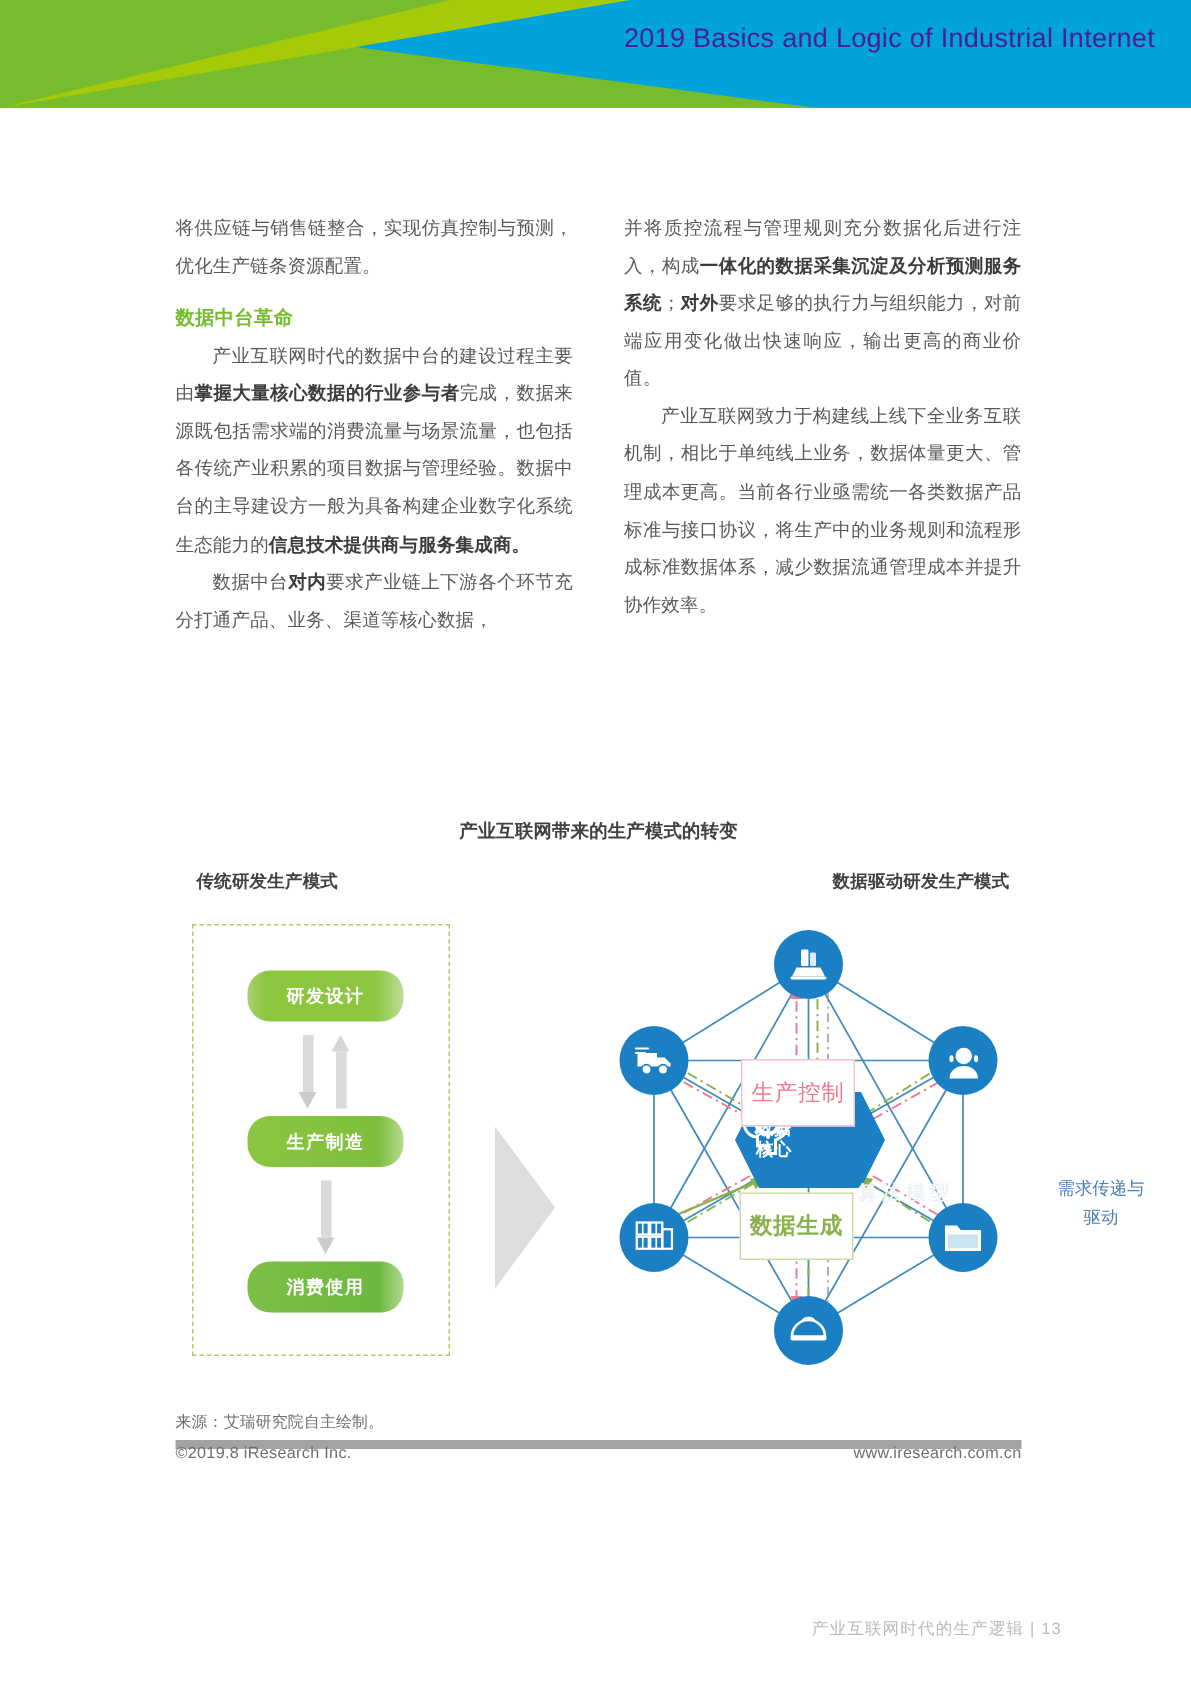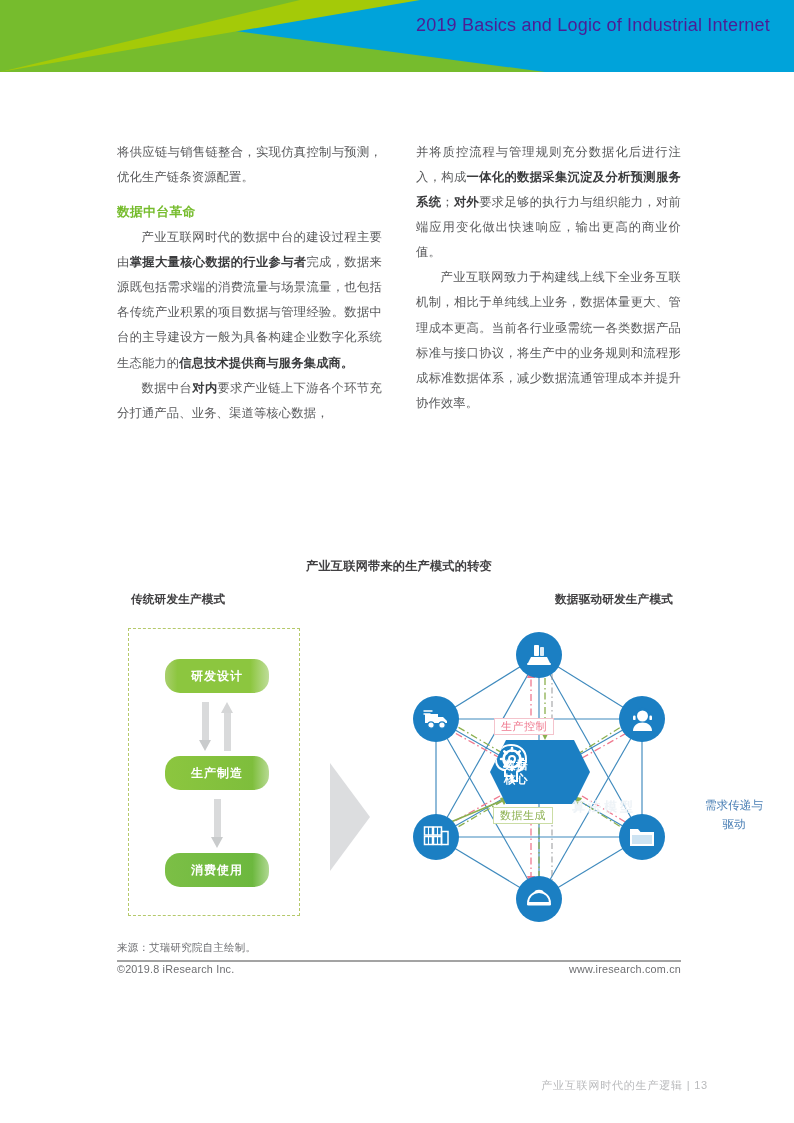--- a/index.html
+++ b/index.html
@@ -94,21 +94,21 @@
     margin: 14px 0 4px 0;
     font-size: 12.8px;
     font-weight: bold;
     color: #76bc2d;
     letter-spacing: 0.3px;
   }
 
   
   .figure {
     position: absolute;
-    top: 558px;
+    top: 546px;
     left: 117px;
     width: 564px;
   }
   .fig-title {
     text-align: center;
     font-size: 12.2px;
     font-weight: bold;
     color: #414042;
     letter-spacing: 0.2px;
   }
@@ -244,37 +244,38 @@
     font-size: 11.5px;
     font-weight: bold;
     line-height: 1.25;
     margin-left: 14px;
     letter-spacing: 0.5px;
   }
   .core-icon { position: absolute; right: 8px; top: 9px; }
 
   .tag {
     position: absolute;
-    font-size: 11px;
-    padding: 0 6px;
+    font-size: 15px;
+    padding: 12px 6px;
     background: #ffffff;
     box-sizing: border-box;
     z-index: 5;
     letter-spacing: 0.5px;
     white-space: nowrap;
   }
   .tag-control {
     left: 94px; top: 100px;
     color: #ef798f;
     border: 1px solid #f4c3cc;
   }
   .tag-generate {
     left: 93px; top: 189px;
     color: #8bb04f;
     border: 1px solid #cbdda4;
+    font-weight: bold;
   }
 
   .side-label {
     position: absolute;
     left: 578px;
     top: 178px;
     font-size: 11.6px;
     color: #4a7fb5;
     line-height: 1.6;
     text-align: center;
@@ -294,21 +295,21 @@
 
   
   .source {
     position: absolute;
     top: 941px;
     left: 117px;
     width: 564px;
     font-size: 10.5px;
     color: #6d6e71;
     padding-bottom: 5px;
-    border-bottom: 2px solid #a3a3a3;
+    border-bottom: 6px solid #a3a3a3;
     letter-spacing: 0.2px;
   }
   .copyline {
     position: absolute;
     top: 963px;
     left: 117px;
     width: 564px;
     display: flex;
     justify-content: space-between;
     font-size: 10.8px;

